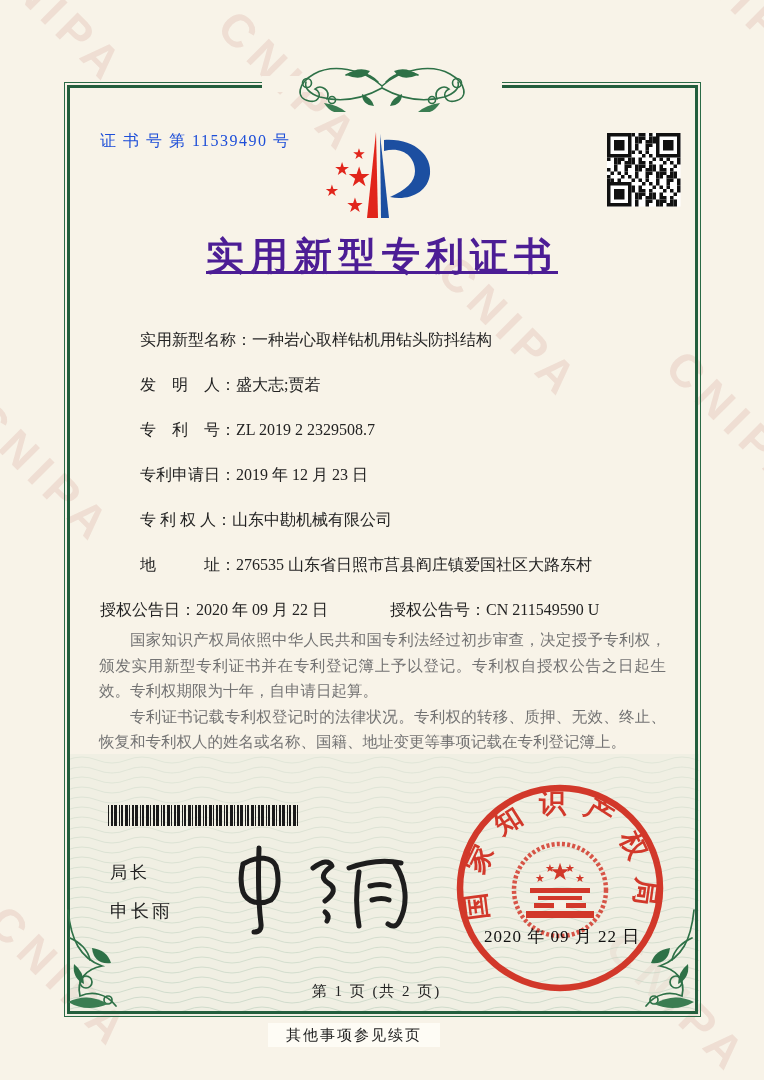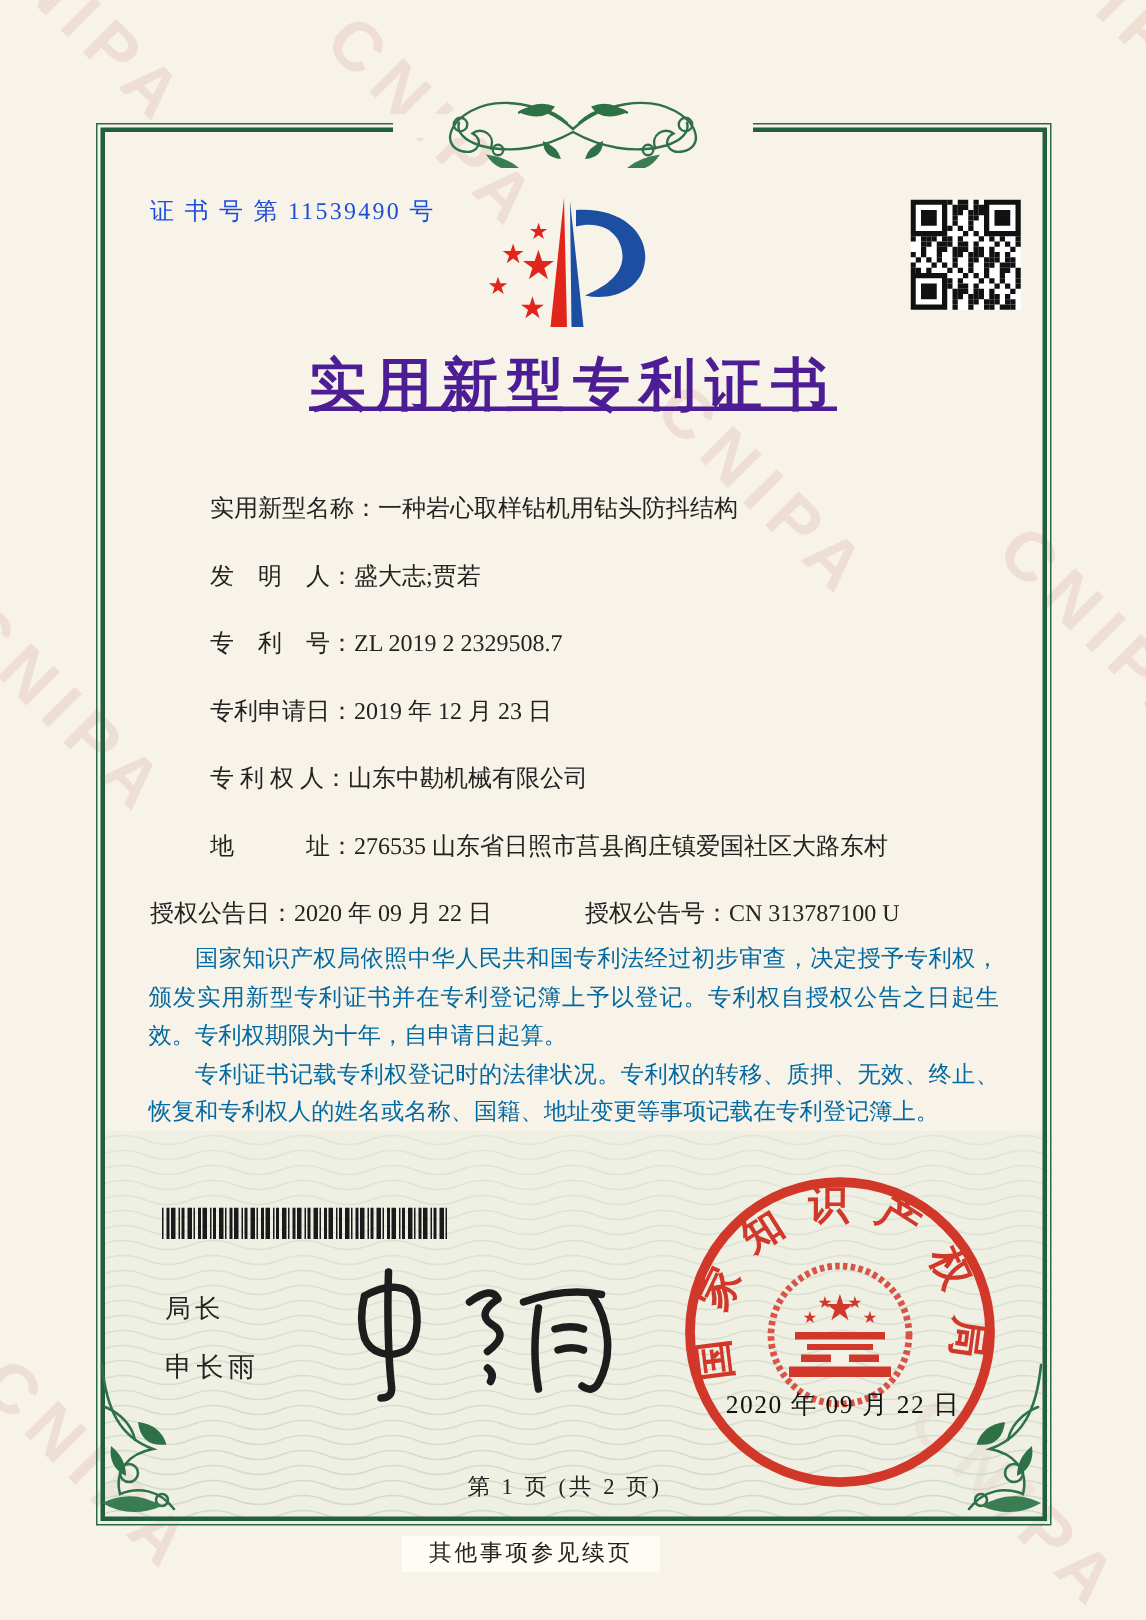--- a/index.html
+++ b/index.html
@@ -38,21 +38,21 @@
   .title{
     position:absolute;left:0;top:231px;width:764px;text-align:center;
     font-size:38px;font-weight:bold;letter-spacing:6px;color:#4c1d95;z-index:4;text-decoration:underline;
   }
   .fields{position:absolute;left:100px;top:330px;width:545px;z-index:4;font-size:16px;}
   .field-row{line-height:19px;margin-bottom:26px;white-space:nowrap;margin-left:40px;}
   .grant-row{position:relative;line-height:19px;white-space:nowrap;}
   .grant-no{position:absolute;left:290px;top:0;}
   .paras{
     position:absolute;left:99px;top:627px;width:567px;z-index:4;
-    font-size:15.5px;line-height:25.5px;text-align:justify;color:#0369a1;
+    font-size:15.5px;line-height:25.5px;text-align:justify;color:#737373;
   }
   .paras p{margin:0;text-indent:2em;}
   #barcode-svg{position:absolute;left:108px;top:805px;z-index:4;}
   .signer-title{position:absolute;left:110px;top:861px;font-size:17px;letter-spacing:3px;z-index:4;}
   .signer-name{position:absolute;left:110px;top:899px;font-size:18px;letter-spacing:3px;z-index:4;}
   #signature-svg{position:absolute;left:213px;top:836px;z-index:6;}
   #seal-svg{position:absolute;left:452px;top:780px;z-index:5;}
   .seal-date{
     position:absolute;left:468px;top:925px;width:188px;text-align:center;
     font-size:17px;letter-spacing:1px;color:#111;z-index:6;white-space:nowrap;
@@ -321,21 +321,21 @@
 
 <div class="fields">
   <div class="field-row"><span>实用新型名称：</span><span>一种岩心取样钻机用钻头防抖结构</span></div>
   <div class="field-row"><span>发　明　人：</span><span>盛大志;贾若</span></div>
   <div class="field-row"><span>专　利　号：</span><span>ZL 2019 2 2329508.7</span></div>
   <div class="field-row"><span>专利申请日：</span><span>2019 年 12 月 23 日</span></div>
   <div class="field-row"><span>专 利 权 人：</span><span>山东中勘机械有限公司</span></div>
   <div class="field-row"><span>地　　　址：</span><span>276535 山东省日照市莒县阎庄镇爱国社区大路东村</span></div>
   <div class="grant-row">
     <span><span>授权公告日：</span><span>2020 年 09 月 22 日</span></span>
-    <span class="grant-no"><span>授权公告号：</span><span>CN 313787100 U</span></span>
+    <span class="grant-no"><span>授权公告号：</span><span>CN 211549590 U</span></span>
   </div>
 </div>
 
 <div class="paras">
   <p>国家知识产权局依照中华人民共和国专利法经过初步审查，决定授予专利权，颁发实用新型专利证书并在专利登记簿上予以登记。专利权自授权公告之日起生效。专利权期限为十年，自申请日起算。</p>
   <p>专利证书记载专利权登记时的法律状况。专利权的转移、质押、无效、终止、恢复和专利权人的姓名或名称、国籍、地址变更等事项记载在专利登记簿上。</p>
 </div>
 
 <svg id="barcode-svg" width="196" height="21" viewBox="0 0 196 21">
     <rect x="0" y="0" width="1" height="21" fill="#1a1a1a"></rect>

